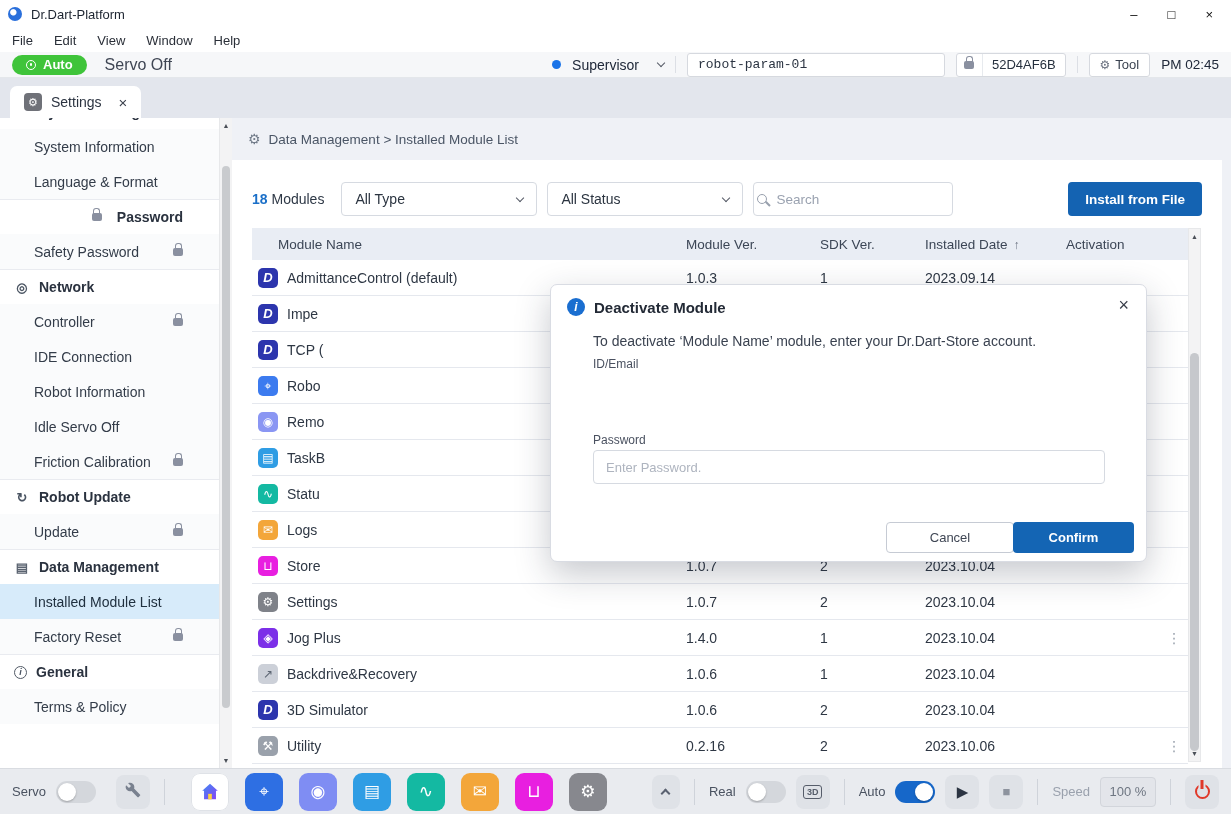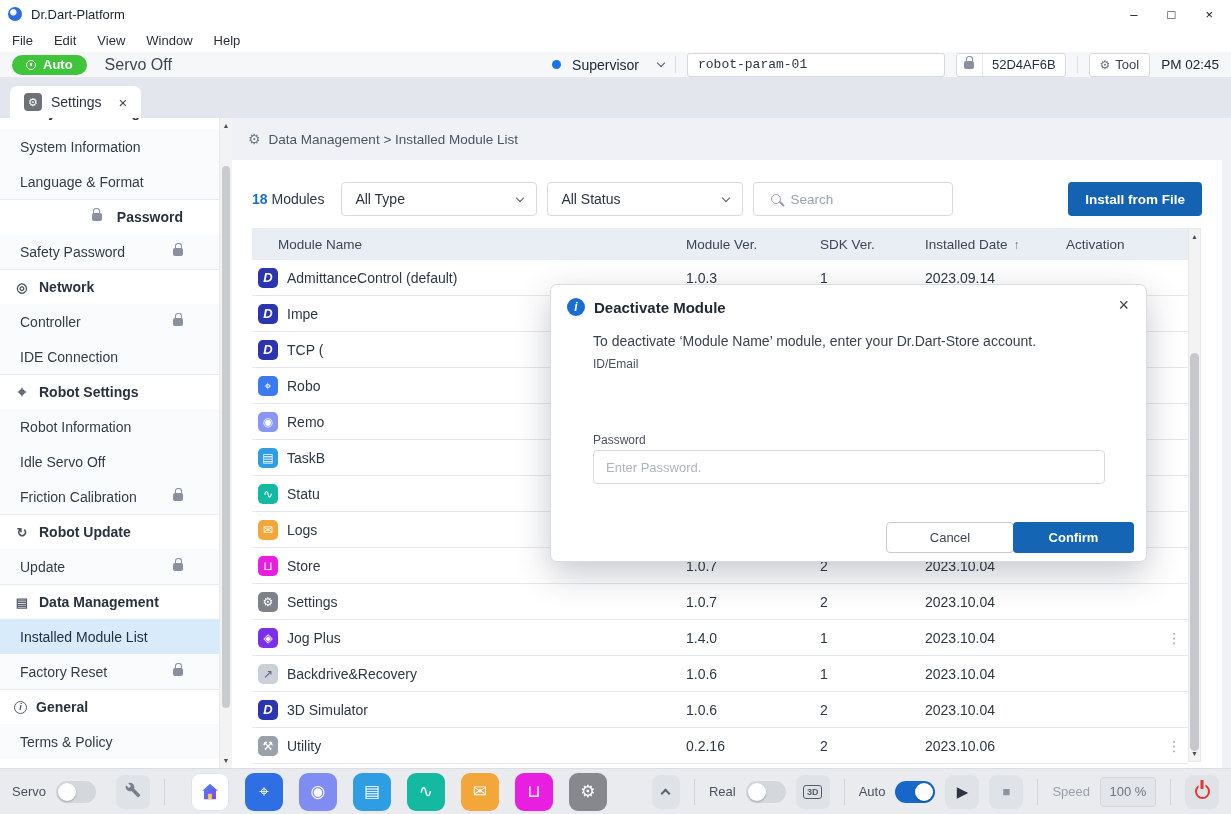--- a/index.html
+++ b/index.html
@@ -43,21 +43,21 @@
   .tabbar{position:absolute;top:78px;left:0;right:0;height:40px;background:#e3e6ed;display:flex;align-items:flex-end;padding-left:10px}
   .tab{height:32px;background:#fff;border-radius:7px 7px 0 0;display:flex;align-items:center;gap:9px;padding:0 14px;font-size:14px;color:#2b3340}
   .tab-gear{width:18px;height:18px;background:#6f7178;border-radius:4px;color:#fff;font-size:11px;display:flex;align-items:center;justify-content:center}
   .tab-close{font-size:15px;color:#3c424d;margin-left:8px}
 
   
   .main{position:absolute;top:118px;bottom:46px;left:0;right:0;display:flex;overflow:hidden}
   .sidebar{width:232px;background:#fff;position:relative;overflow:hidden;flex:none}
   .sb-list{position:absolute;top:0;left:0;right:13px}
   .sb-row{height:35px;display:flex;align-items:center;padding:0 36px 0 14px;font-size:14px;cursor:default}
-  .sb-item{padding-left:20px;background:#fafbfc;color:#333c49}
+  .sb-item{padding-left:34px;background:#fafbfc;color:#333c49}
   .sb-header{font-weight:600;color:#2a323f;border-top:1px solid #e9ebf0;background:#fff;gap:9px}
   .sb-row.clipped{margin-top:-24px;border-top:none}
   .sb-row.selected{background:#d7ebfa;color:#20303f}
   .sb-row .lock{margin-left:auto}
   .si{width:16px;display:inline-flex;justify-content:center;color:#4b5563;font-size:13px;flex:none}
   .si-network::before{content:"◎"}
   .si-robot::before{content:"⌖";font-size:15px}
   .si-update::before{content:"↻";font-weight:700}
   .si-data::before{content:"▤";color:#5a6370}
   .si-general{width:13px;height:13px;border:1.2px solid #525a66;border-radius:50%;font-size:9px;line-height:11px;justify-content:center;font-style:italic}
@@ -69,21 +69,21 @@
 
   .content{flex:1;background:#eff1f6;position:relative}
   .breadcrumb{position:absolute;top:0;left:0;right:0;height:42px;display:flex;align-items:center;padding-left:16px;gap:8px;font-size:13.5px;color:#4a5565}
   .bc-gear{color:#707a88;font-size:14px}
   .panel{position:absolute;top:42px;left:0;right:9px;bottom:0;background:#fff;overflow:hidden}
 
   .filters{display:flex;align-items:center;padding:22px 20px 0 20px;gap:10px}
   .count{font-size:14px;color:#2e3846;margin-right:7px;white-space:nowrap}
   .count-num{color:#1a6fc8;font-weight:600}
   .select{width:196px;height:34px;border:1px solid #d6dae1;border-radius:4px;display:flex;align-items:center;justify-content:space-between;padding:0 13px;font-size:14px;color:#2b3440;background:#fff;cursor:default}
-  .search{width:200px;height:34px;border:1px solid #d6dae1;border-radius:4px;display:flex;align-items:center;gap:9px;padding:0 17px;background:#fff}
+  .search{width:200px;height:34px;border:1px solid #d6dae1;border-radius:4px;display:flex;align-items:center;gap:9px;padding:0 3px;background:#fff}
   .search input{border:none;outline:none;flex:1;font-size:13.5px;font-family:inherit;color:#2b3440;min-width:0}
   .search input::placeholder{color:#9aa2b0}
   .mag{position:relative;width:10px;height:10px;border:1.6px solid #98a0ad;border-radius:50%;display:inline-block;flex:none}
   .mag::after{content:"";position:absolute;width:6px;height:1.6px;background:#98a0ad;transform:rotate(45deg);right:-5px;bottom:-2px}
   .install-btn{margin-left:auto;height:34px;background:#1463b2;color:#fff;border:none;border-radius:4px;font-size:13.5px;font-weight:600;padding:0 17px;font-family:inherit;cursor:pointer}
 
   .table{margin:12px 34px 0 20px}
   .thead{display:flex;height:32px;background:#e9edf4;align-items:center;font-size:13.5px;color:#3c4656}
   .c-name{flex:1;min-width:0}
   .thead .c-name{padding-left:26px}
@@ -220,24 +220,20 @@
           <span class="si si-network"></span>
           <span>Network</span>
         </div>
         <div class="sb-row sb-item">
           <span>Controller</span>
           <span class="lock"></span>
         </div>
         <div class="sb-row sb-item">
           <span>IDE Connection</span>
         </div>
-        <div class="sb-row sb-header">
-          <span class="si si-robot"></span>
-          <span>Robot Settings</span>
-        </div>
         <div class="sb-row sb-item">
           <span>Robot Information</span>
         </div>
         <div class="sb-row sb-item">
           <span>Idle Servo Off</span>
         </div>
         <div class="sb-row sb-item">
           <span>Friction Calibration</span>
           <span class="lock"></span>
         </div>

